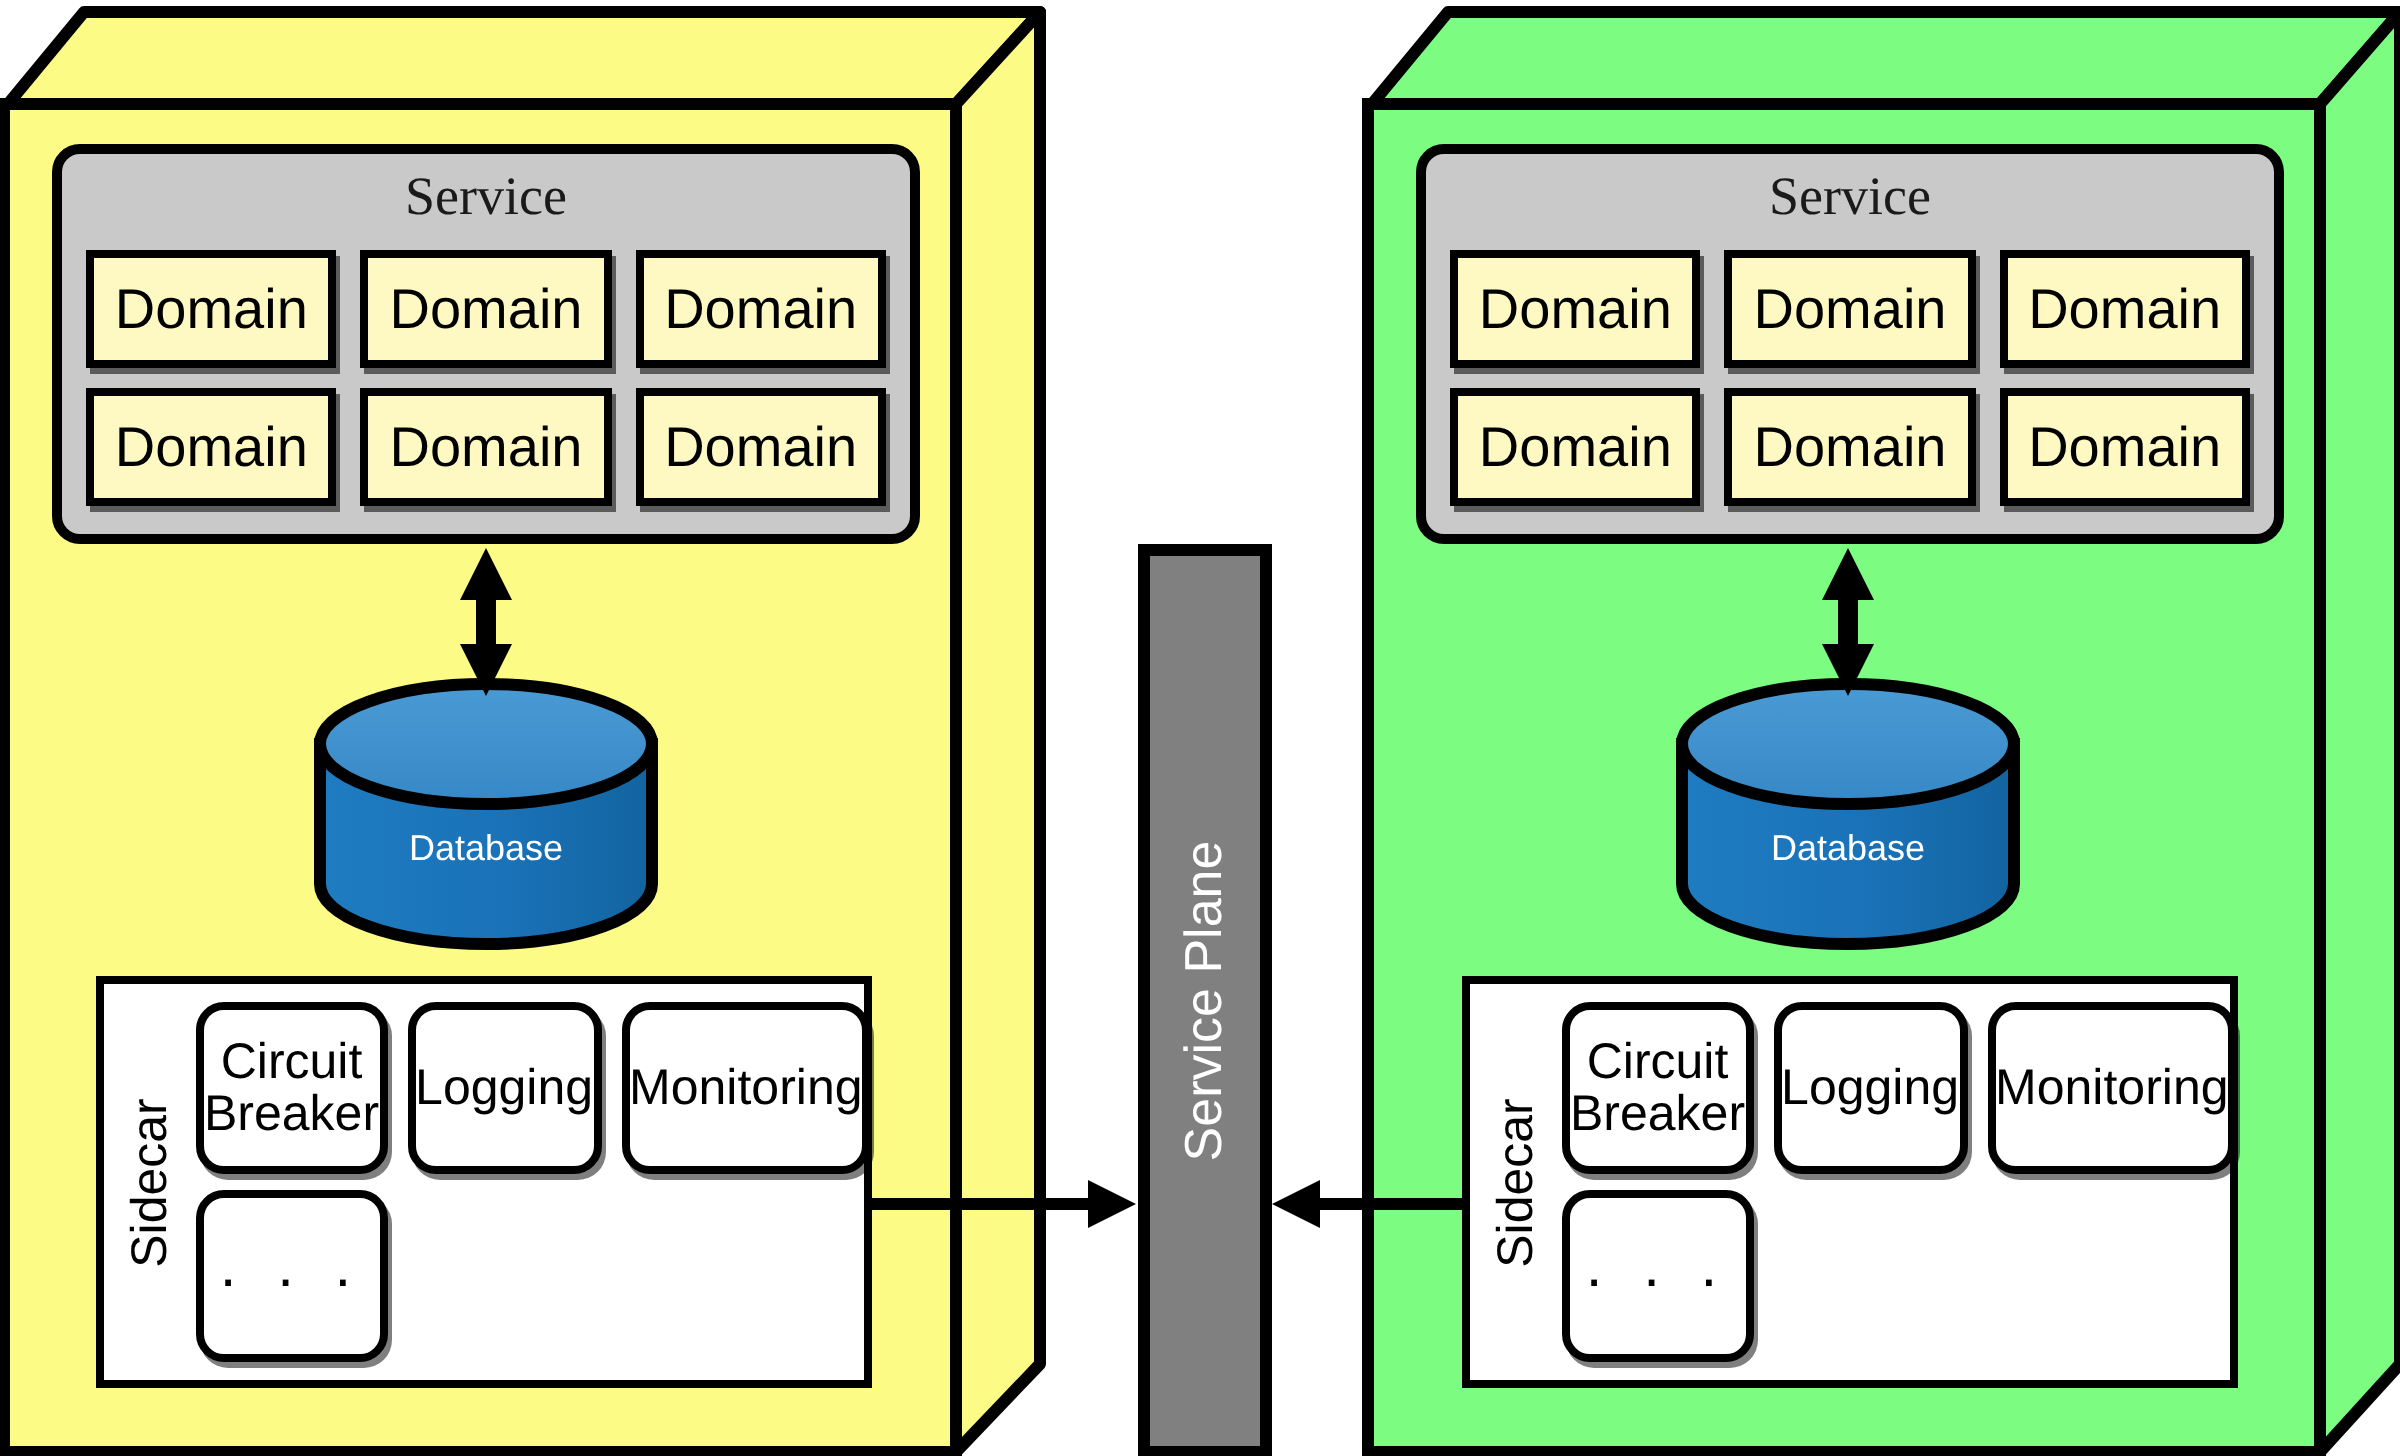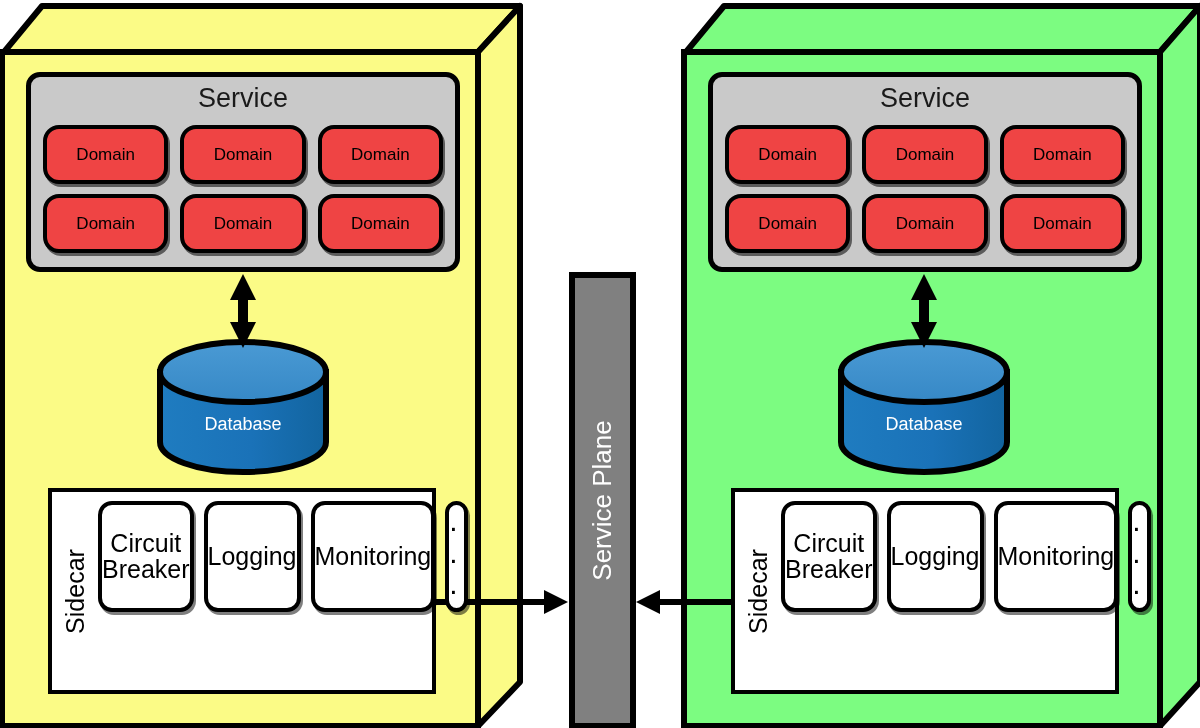--- a/index.html
+++ b/index.html
@@ -44,42 +44,42 @@
     box-sizing: border-box;
   }
   .service-title {
     position: absolute;
     top: 6px;
     left: 0;
     width: 100%;
     text-align: center;
     font-size: 27px;
     color: #1a1a1a;
-    font-family: Liberation Sans, sans-serif;
+    font-family: Liberation Serif, serif;
   }
   .domain-grid {
     position: absolute;
     left: 12px;
     right: 12px;
     top: 48px;
     bottom: 14px;
     display: grid;
     grid-template-columns: repeat(3, 1fr);
     grid-template-rows: repeat(2, 1fr);
     gap: 10px 12px;
   }
   .domain-box {
-    background: #ef4444;
+    background: #fef9c3;
     border: 4px solid #000;
-    border-radius: 16px;
+    border-radius: 0;
     box-sizing: border-box;
     display: flex;
     align-items: center;
     justify-content: center;
-    font-size: 17px;
+    font-size: 28px;
     color: #000;
     box-shadow: 2px 3px 0 rgba(0,0,0,0.55);
   }
 
   
   .sidecar-box {
     position: absolute;
     background: #ffffff;
     border: 4px solid #000;
     box-sizing: border-box;
@@ -96,21 +96,21 @@
   }
   .sidecar-label {
     transform: rotate(-90deg);
     white-space: nowrap;
     font-size: 25px;
     color: #000;
   }
   .sidecar-grid {
     flex: 1 1 auto;
     display: grid;
-    grid-template-columns: repeat(4, 1fr);
+    grid-template-columns: repeat(3, 1fr);
     grid-template-rows: repeat(2, 1fr);
     gap: 8px 10px;
     padding: 9px 10px 9px 0;
     box-sizing: border-box;
   }
   .sidecar-cell {
     background: #fff;
     border: 4px solid #000;
     border-radius: 14px;
     box-sizing: border-box;

